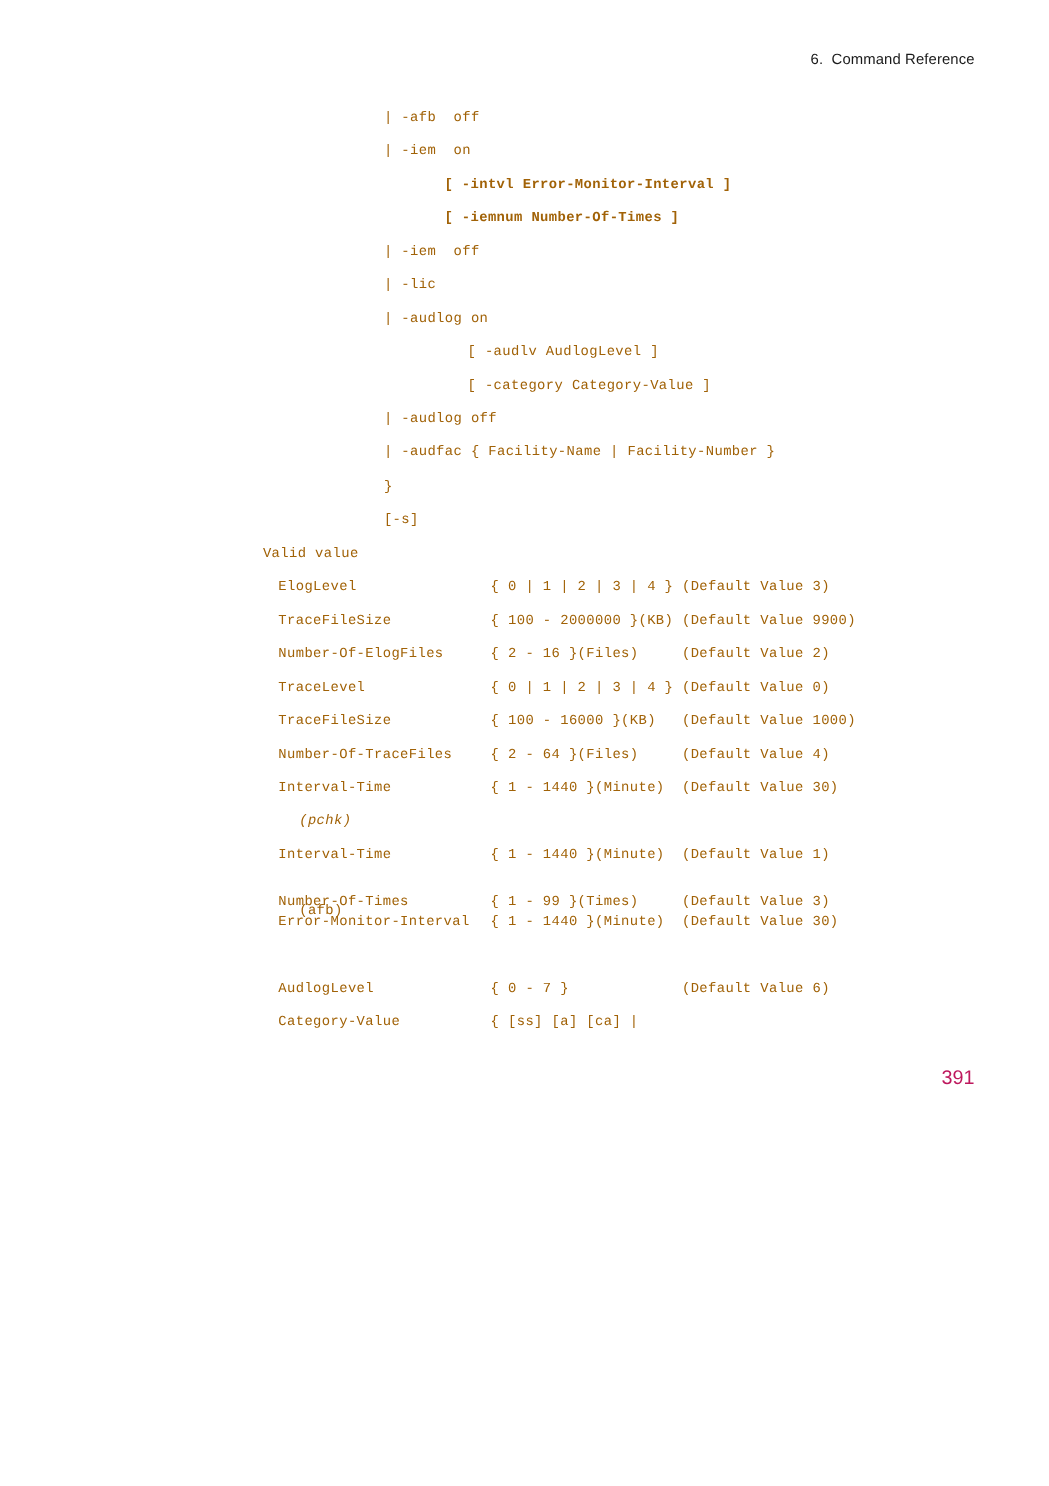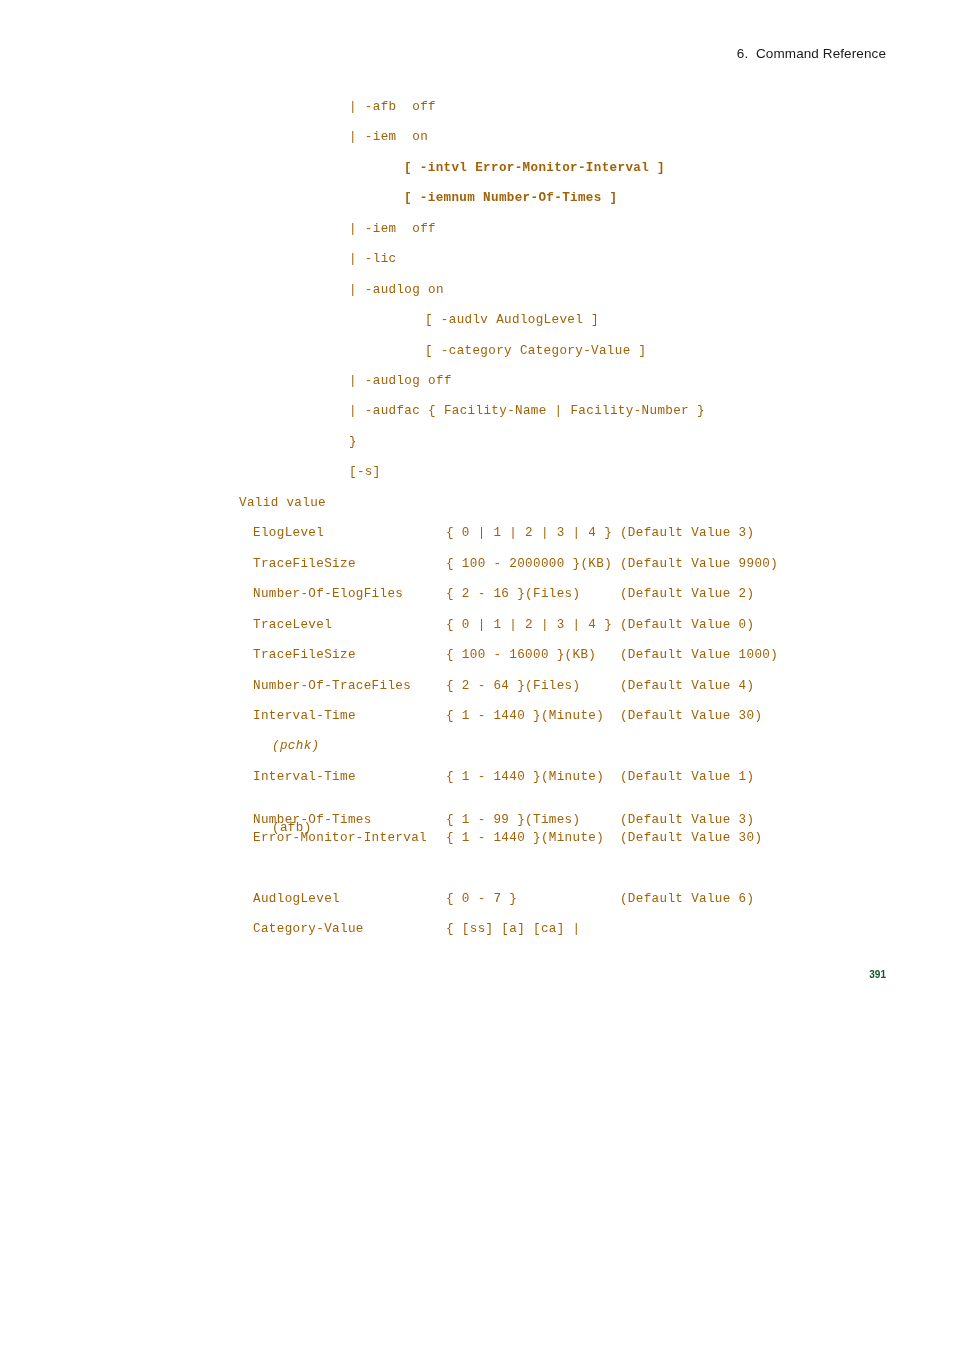--- a/index.html
+++ b/index.html
@@ -27,23 +27,22 @@
     white-space: pre;
     letter-spacing: 0.1px;
   }
 
   
   .page-number {
     position: absolute;
     top: 969px;
     right: 68px;
     font-family: "Liberation Sans", sans-serif;
-    font-size: 10px;
-    color: #14532d;
-    font-weight: bold;
+    font-size: 18px;
+    color: #be185d;
   }
 
   
   .doc-body {
     position: absolute;
     left: 0;
     top: 0;
     width: 954px;
   }
 

